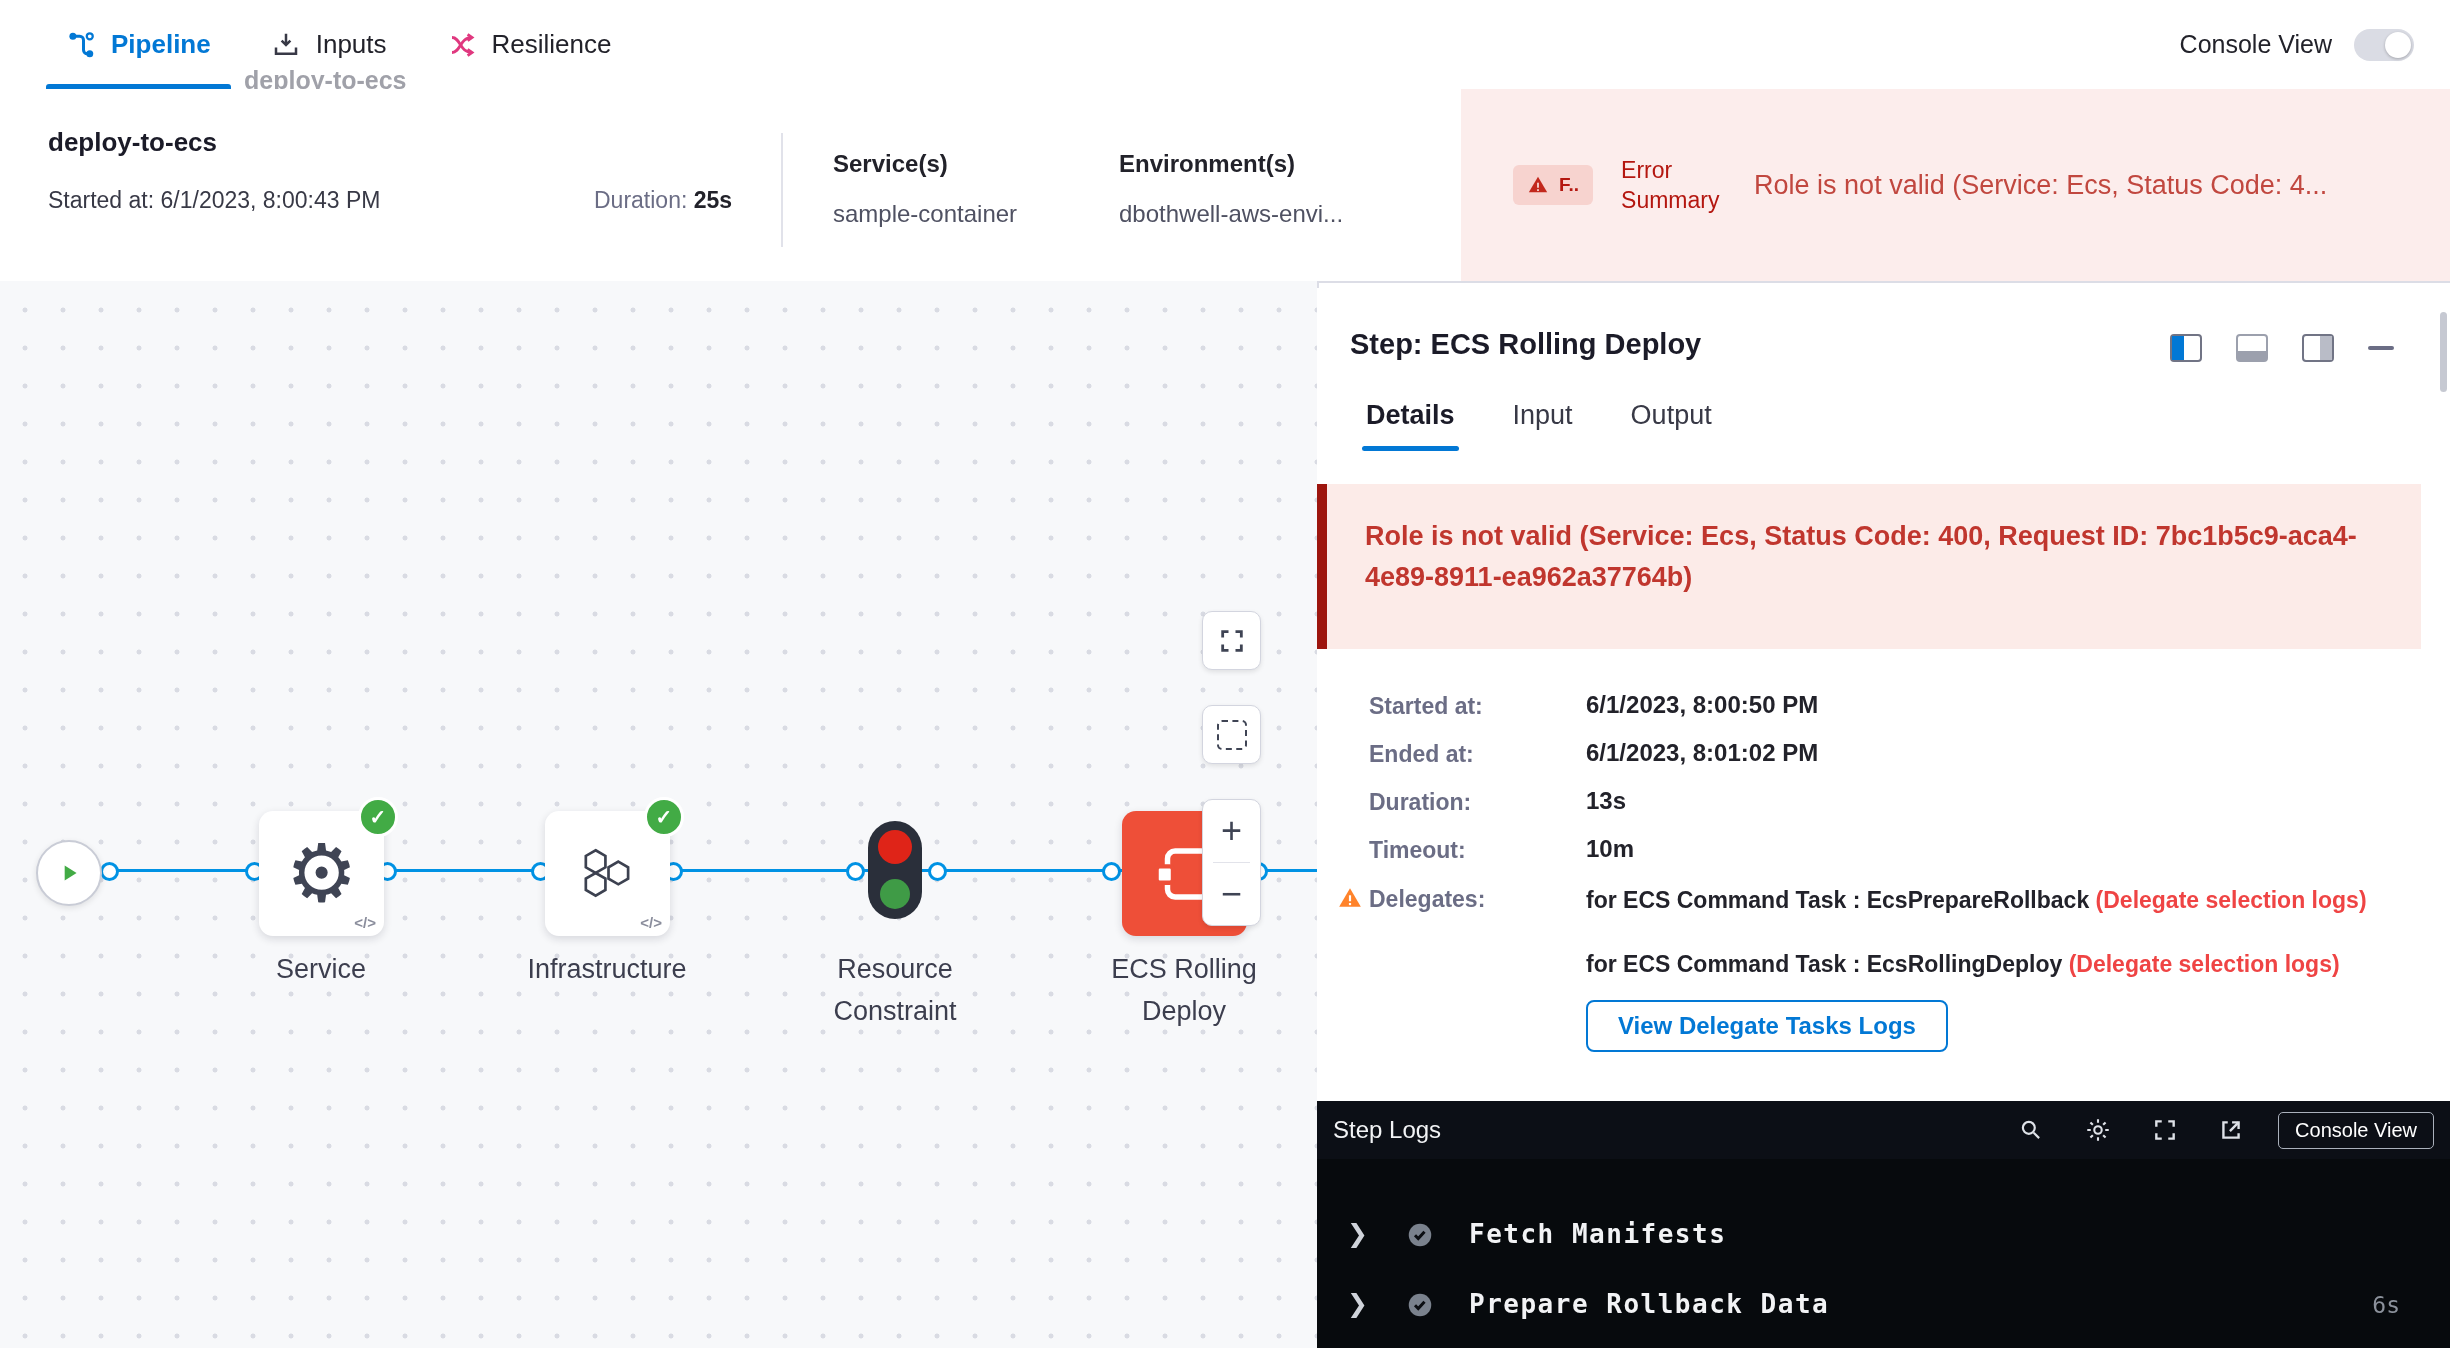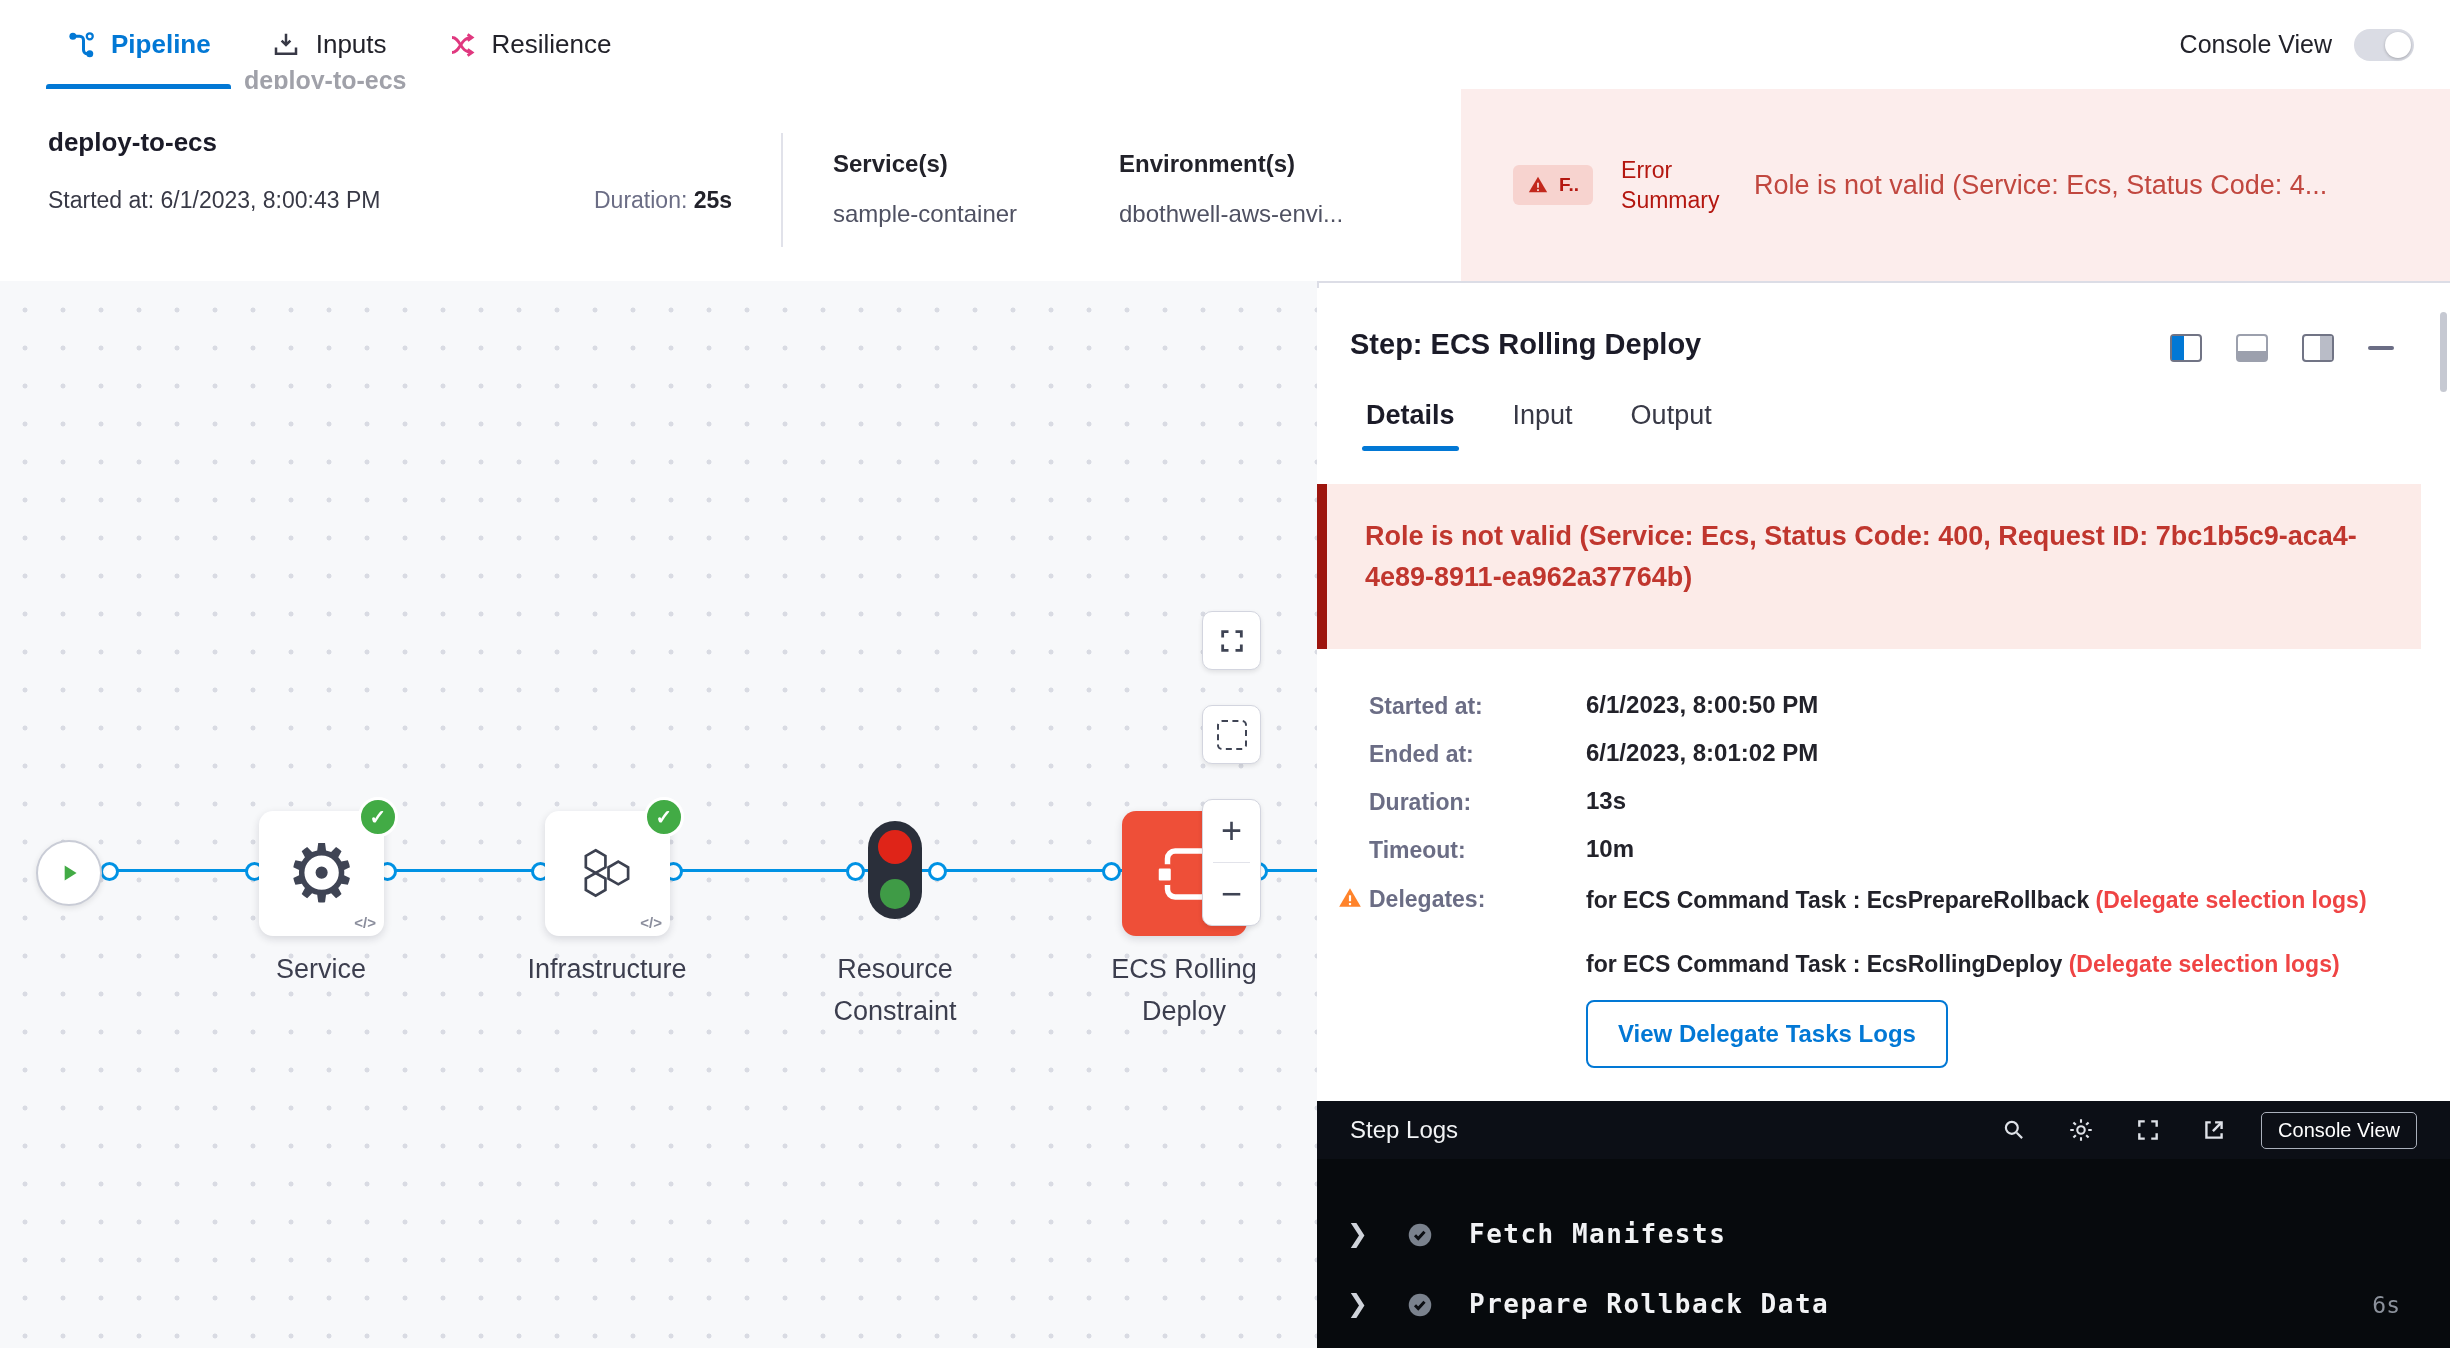--- a/index.html
+++ b/index.html
@@ -94,28 +94,28 @@
   .p-tab.active::after{content:"";position:absolute;left:-4px;right:-4px;bottom:0;height:5px;
        background:#0278d5;border-radius:3px;}
   .p-errbox{position:absolute;left:0;top:196px;width:1104px;box-sizing:border-box;min-height:165px;
        background:#fcebe8;border-left:10px solid #9d150e;padding:32px 38px;
        font-size:27px;font-weight:700;color:#c0362e;line-height:1.5;}
   .drow-label{position:absolute;left:52px;font-size:23px;font-weight:600;color:#6b6d85;}
   .drow-value{position:absolute;left:269px;font-size:24px;font-weight:700;color:#22222a;}
   .deleg-entry{position:absolute;left:269px;width:800px;font-size:23px;font-weight:700;color:#22222a;line-height:1.45;}
   .deleg-entry .dlink{color:#ef4444;cursor:pointer;}
   .warn-abs{position:absolute;left:20px;}
-  .vdl-btn{position:absolute;left:269px;top:712px;height:48px;padding:8px 30px;background:#fff;
+  .vdl-btn{position:absolute;left:269px;top:712px;height:48px;padding:0 30px;background:#fff;
        border:2px solid #0278d5;border-radius:8px;color:#0278d5;font-size:24px;font-weight:600;
        display:flex;align-items:center;cursor:pointer;}
   .p-scroll{position:absolute;right:3px;top:24px;width:7px;height:80px;background:#c6c9d2;border-radius:4px;}
 
   
   .logs-header{position:absolute;left:0;right:0;top:813px;height:58px;background:#0c0f16;
-       display:flex;align-items:center;padding:0 33px;box-sizing:border-box;}
+       display:flex;align-items:center;padding:0 16px;box-sizing:border-box;}
   .logs-header .lh-title{font-size:24px;color:#f2f3f5;}
   .logs-header .lh-spacer{flex:1;}
   .logs-header .lh-icon{margin-left:40px;cursor:pointer;display:flex;align-items:center;}
   .cv-btn{margin-left:34px;border:1px solid #aab0bb;border-radius:5px;padding:6px 16px;
        color:#fff;font-size:20px;background:transparent;cursor:pointer;}
   .logs-body{position:absolute;left:0;right:0;top:871px;bottom:0;background:#070a0d;}
   .log-line{position:absolute;left:0;right:0;height:44px;}
   .log-chevron{position:absolute;left:30px;top:4px;font-size:25px;color:#cfd3da;cursor:pointer;}
   .log-check{position:absolute;left:88px;top:5px;}
   .log-text{position:absolute;left:152px;top:4px;font-family:"DejaVu Sans Mono",monospace;

